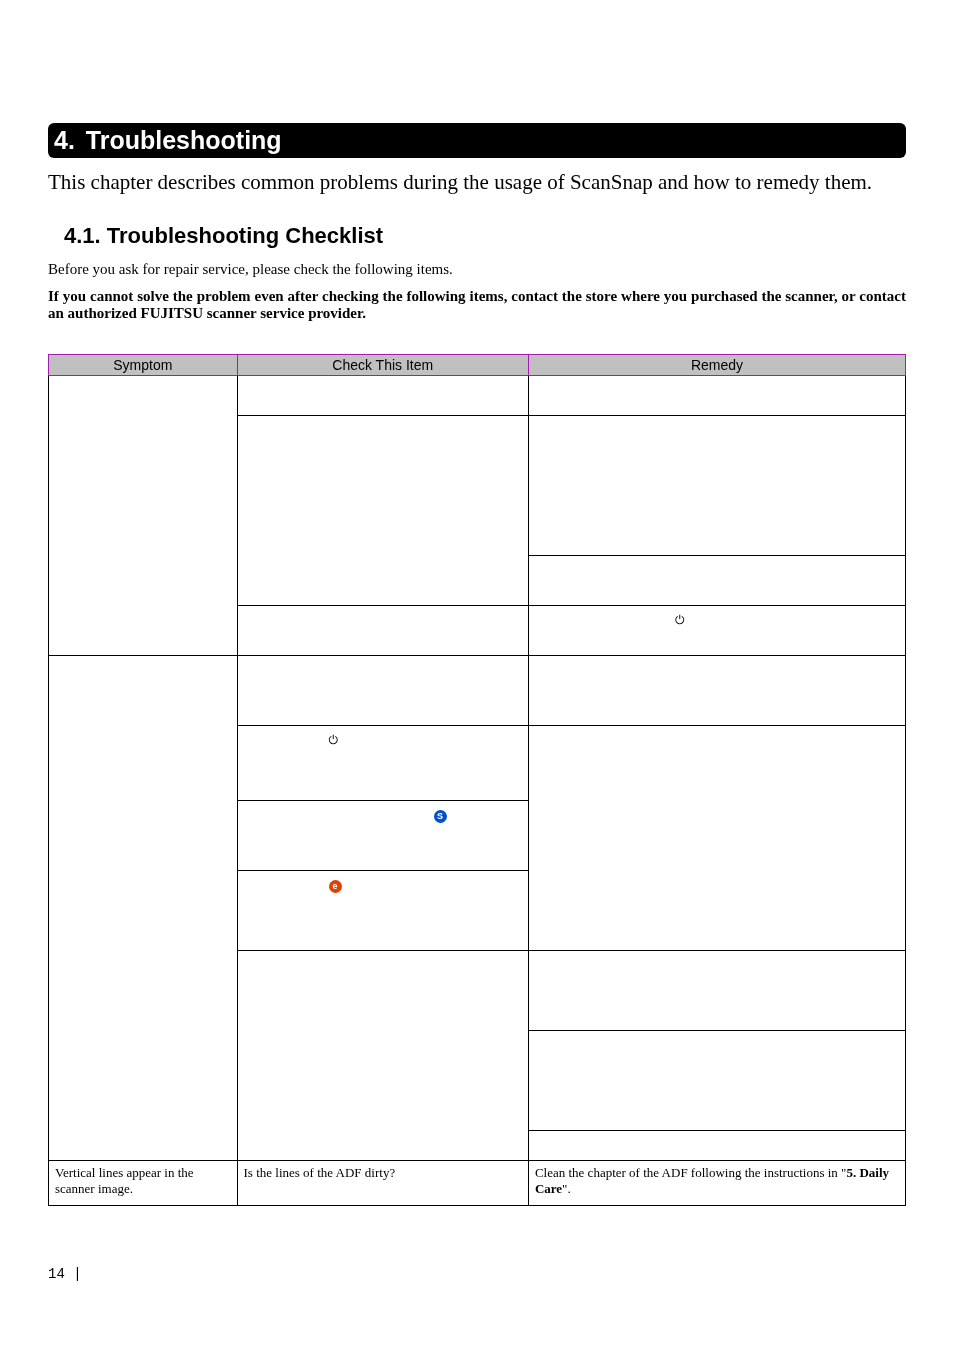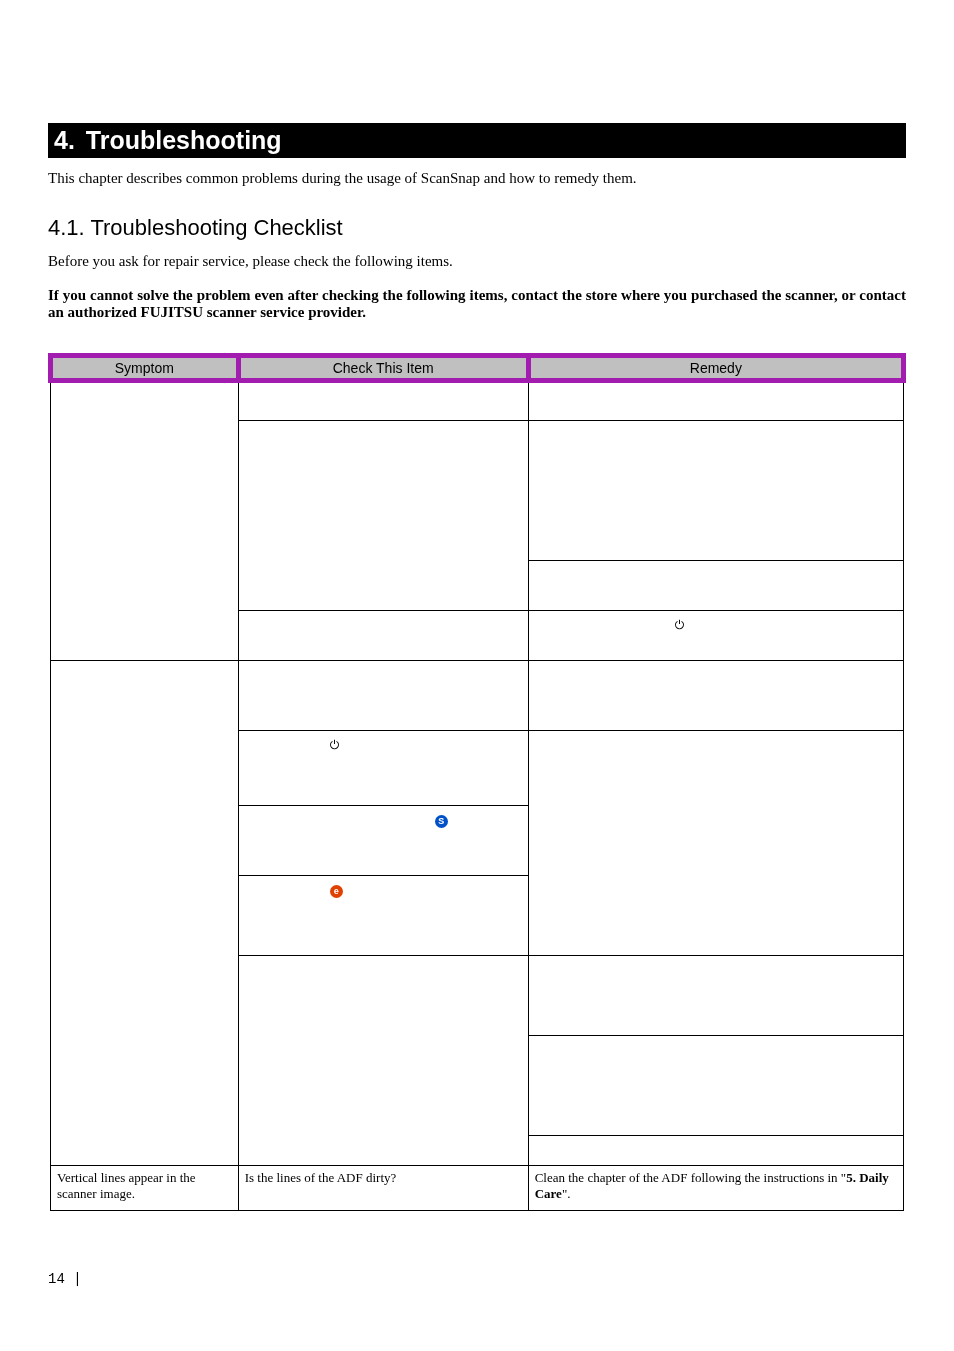--- a/index.html
+++ b/index.html
@@ -11,43 +11,45 @@
     padding: 123px 48px 40px 48px;
   }
   .chapter-bar {
     background: #000;
     color: #fff;
     font-family: Arial, Helvetica, sans-serif;
     font-weight: bold;
     font-size: 25px;
     padding: 3px 6px;
     margin-bottom: 12px;
+    border-radius: 6px;
   }
   .chapter-bar .num { margin-right: 4px; }
-  .intro { font-size: 15px; margin: 12px 0 28px 0; }
+  .intro { font-size: 21px; margin: 12px 0 28px 0; }
   .section-h {
     font-family: Arial, Helvetica, sans-serif;
-    font-weight: normal;
+    font-weight: bold;
     font-size: 22px;
     margin-bottom: 12px;
+    margin-left: 16px;
   }
-  .pre-note { font-size: 15px; margin-bottom: 17px; }
+  .pre-note { font-size: 15px; margin-bottom: 10px; }
   .bold-note { font-size: 15px; font-weight: bold; text-align: justify; margin-bottom: 32px; }
   table.trbl {
     border-collapse: collapse;
     width: 100%;
     table-layout: fixed;
   }
   table.trbl th {
     background: #c0c0c0;
     font-family: Arial, Helvetica, sans-serif;
     font-weight: normal;
     font-size: 14px;
     text-align: center;
-    border: 5px solid #a21caf;
+    border: 1px solid #a21caf;
     padding: 2px 0;
   }
   table.trbl td {
     border: 1px solid #000;
     font-size: 13px;
     padding: 4px 6px 8px 6px;
     vertical-align: top;
   }
   col.c1 { width: 22%; }
   col.c2 { width: 34%; }

